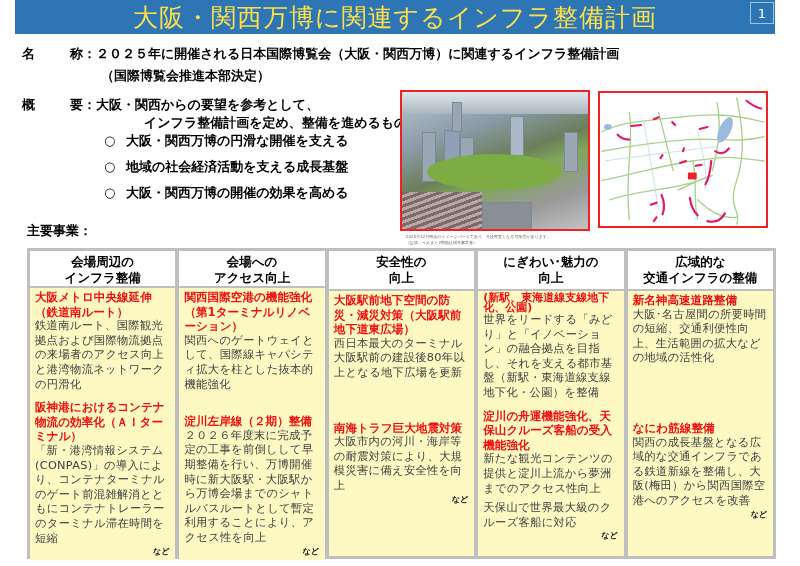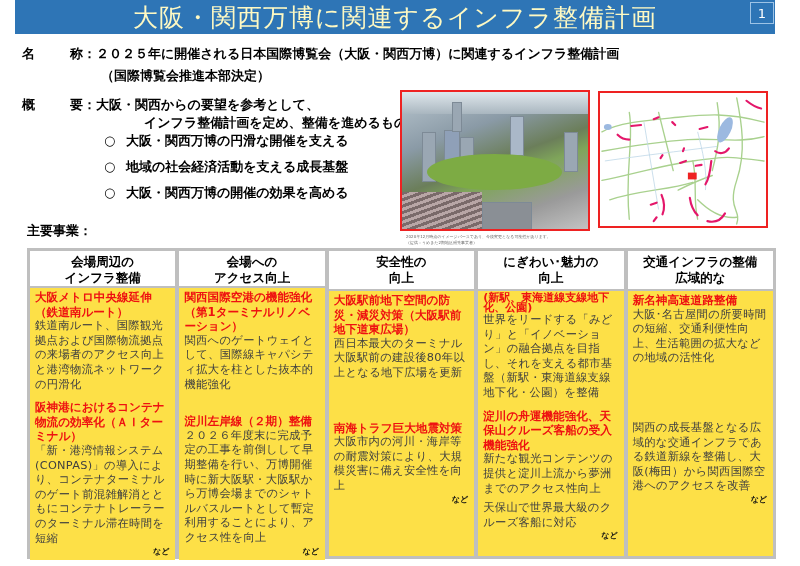--- a/index.html
+++ b/index.html
@@ -1,21 +1,21 @@
 <!DOCTYPE html>
 <html><head>
 <meta charset="utf-8">
 <style>
   * { box-sizing: border-box; margin: 0; padding: 0; }
   html, body { width: 800px; height: 566px; background: #ffffff; overflow: hidden; }
   body { position: relative; font-family: "DejaVu Sans", "Liberation Sans", sans-serif; color: #000; }
 
   .title-bar {
     position: absolute; left: 15px; top: 0; width: 760px; height: 34px;
-    background: #2e75b6; color: #fef9c3;
+    background: #2e75b6; color: #fde047;
     display: flex; align-items: center; justify-content: center;
     font-size: 25px; letter-spacing: 1px;
   }
   .page-num {
     position: absolute; left: 750px; top: 2px; width: 24px; height: 22px;
     border: 1px solid #9dc3e6; color: #fff; font-size: 13px;
     display: flex; align-items: center; justify-content: center;
   }
 
   .row-label {
@@ -52,21 +52,21 @@
   .table {
     position: absolute; left: 27px; top: 248px; width: 749px; height: 311px;
     background: #bfbfbf; padding: 3px 3px 3px 3px;
     display: flex; gap: 4px;
   }
   .col { flex: 1; display: flex; flex-direction: column; gap: 2px; min-width: 0; }
   .col-head {
     background: #fff; height: 38px; text-align: center; font-weight: bold;
     font-size: 12.5px; line-height: 16px; padding-top: 3px;
   }
-  .col-body { background: #fde047; flex: 1; padding: 2px 4px 2px 5px; position: relative; font-size: 11.3px; line-height: 14.6px; color: #3a3a3a; }
+  .col-body { background: #fef9c3; flex: 1; padding: 2px 4px 2px 5px; position: relative; font-size: 11.3px; line-height: 14.6px; color: #3a3a3a; }
   .item-title { color: #ee1111; font-weight: bold; font-size: 11.6px; line-height: 14.6px; }
   .item-sub { color: #ee1111; font-weight: bold; font-size: 11px; line-height: 10px; }
   .item-text { color: #404040; letter-spacing: 0.3px; }
   .spacer-sm { height: 8px; }
   .nado { text-align: right; font-weight: bold; font-size: 8px; color: #111; line-height: 12px; padding-right: 2px; }
   .gap5 { height: 5px; }
 </style>
 </head>
 <body>
 
@@ -214,25 +214,26 @@
       <div class="item-title">淀川の舟運機能強化、天保山クルーズ客船の受入機能強化</div>
       <div class="item-text">新たな観光コンテンツの提供と淀川上流から夢洲までのアクセス性向上</div>
       <div class="gap5"></div>
       <div class="item-text">天保山で世界最大級のクルーズ客船に対応</div>
       <div class="nado">など</div>
     </div>
   </div>
 
   <div class="col">
     <div class="col-head">
+      <div>広域的な</div>
       <div>交通インフラの整備</div>
-      <div>広域的な</div>
     </div>
     <div class="col-body">
       <div class="item-title">新名神高速道路整備</div>
       <div class="item-text">大阪･名古屋間の所要時間の短縮、交通利便性向上、生活範囲の拡大などの地域の活性化</div>
       <div class="spacer-sm" style="height:55px;"></div>
+      <div class="item-title">なにわ筋線整備</div>
       <div class="item-text">関西の成長基盤となる広域的な交通インフラである鉄道新線を整備し、大阪(梅田）から関西国際空港へのアクセスを改善</div>
       <div class="nado">など</div>
     </div>
   </div>
 
 </div>
 
 </body></html>

